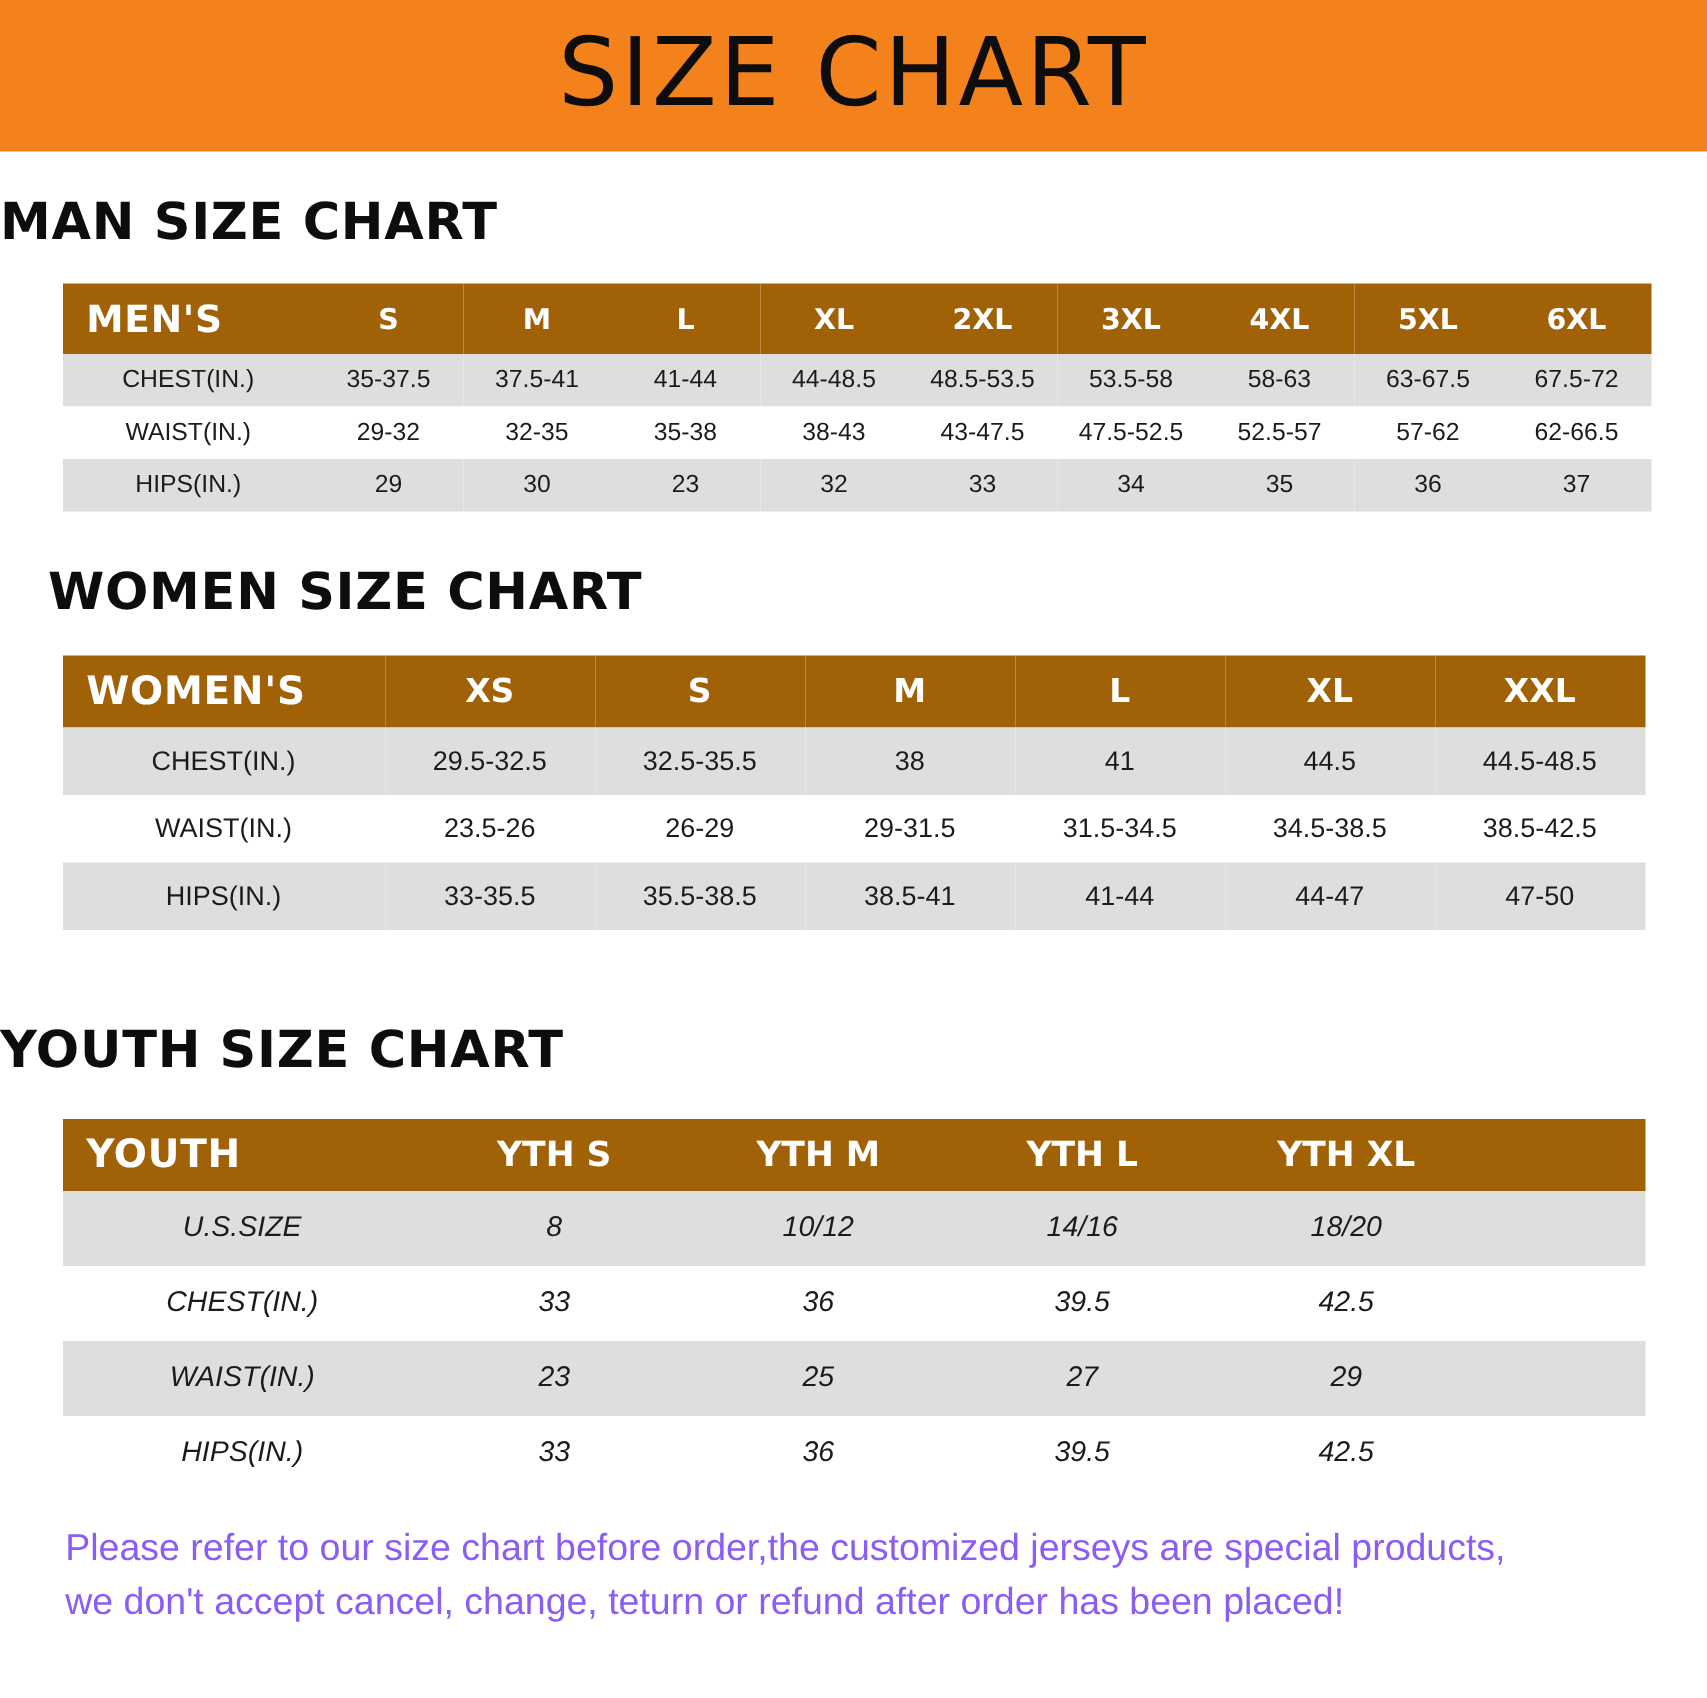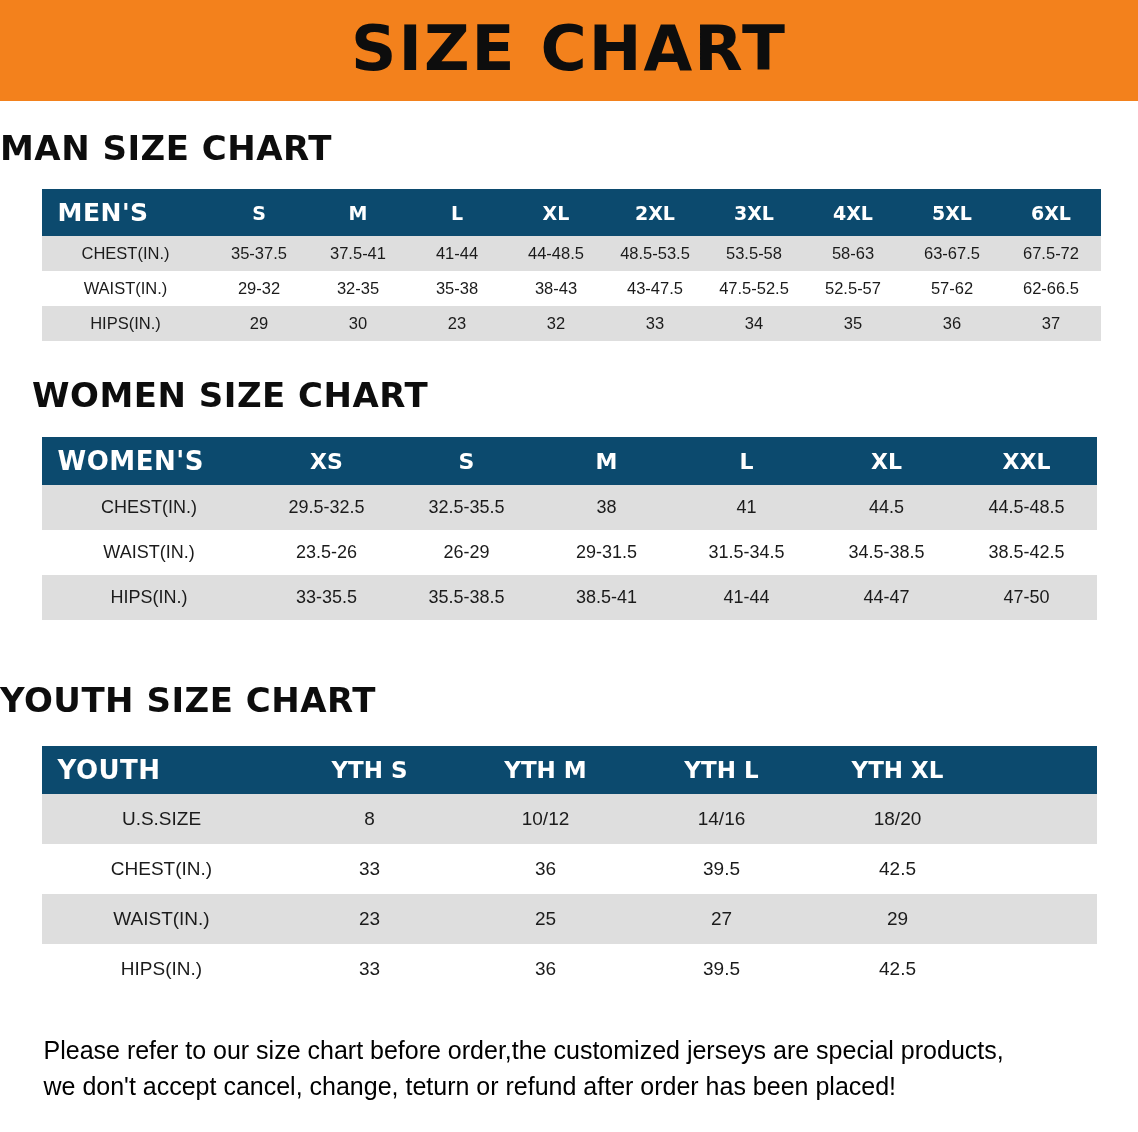--- a/index.html
+++ b/index.html
@@ -24,21 +24,21 @@
   
   .banner {
     height: 101px;
     background: #f3811c;
     display: flex;
     align-items: center;
     justify-content: center;
   }
   .banner-title {
     font-family: "DejaVu Sans", sans-serif;
-    font-weight: bold;
+    font-weight: normal;
     font-size: 63px;
     letter-spacing: 2px;
     color: #0d0d0d;
     line-height: 1;
     margin-top: -4px;
   }
 
   
   .section-title {
     text-align: left;
@@ -56,21 +56,21 @@
   .table-wrap {
     margin: 0 auto;
     width: 1055px;
   }
   table {
     border-collapse: collapse;
     width: 100%;
     table-layout: fixed;
   }
   thead th {
-    background: #0c4a6e;
+    background: #a16207;
     color: #ffffff;
     font-family: "DejaVu Sans", sans-serif;
     font-weight: bold;
     text-align: center;
     padding: 9px 2px;
   }
   thead th.rowhead {
     text-align: left;
     padding-left: 16px;
   }
@@ -92,32 +92,32 @@
 
   
   .women-table thead th { font-size: 22px; }
   .women-table thead th.rowhead { font-size: 26px; letter-spacing: 0.5px; }
   .women-table tbody td { font-size: 18px; padding: 12px 2px; }
   .women-table tbody td.rowhead { font-size: 18px; }
 
   
   .youth-table thead th { font-size: 23px; }
   .youth-table thead th.rowhead { font-size: 26px; letter-spacing: 0.5px; }
-  .youth-table tbody td { font-size: 19px; padding: 14px 2px; }
+  .youth-table tbody td { font-size: 19px; padding: 14px 2px; font-style: italic; }
   .youth-table tbody td.rowhead { font-size: 19px; }
 
   .men-wrap   { margin-top: 21px; }
   .women-wrap { margin-top: 22px; }
   .youth-wrap { margin-top: 26px; }
 
   
   .note {
-    margin: 38px auto 0 auto;
+    margin: 20px auto 0 auto;
     width: 1055px;
-    color: #000000;
+    color: #8b5cf6;
     font-family: "Liberation Sans", sans-serif;
     font-size: 25px;
     line-height: 1.45;
     text-align: left;
     padding-left: 4px;
   }
 </style>
 </head>
 <body>
 

